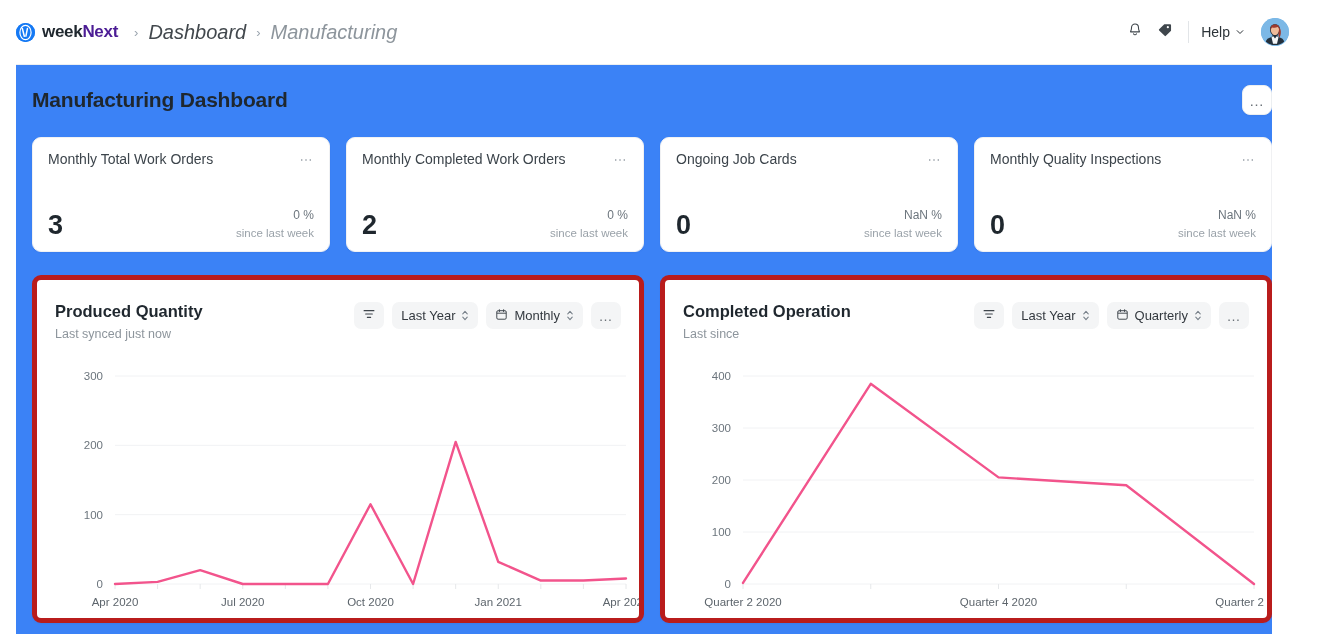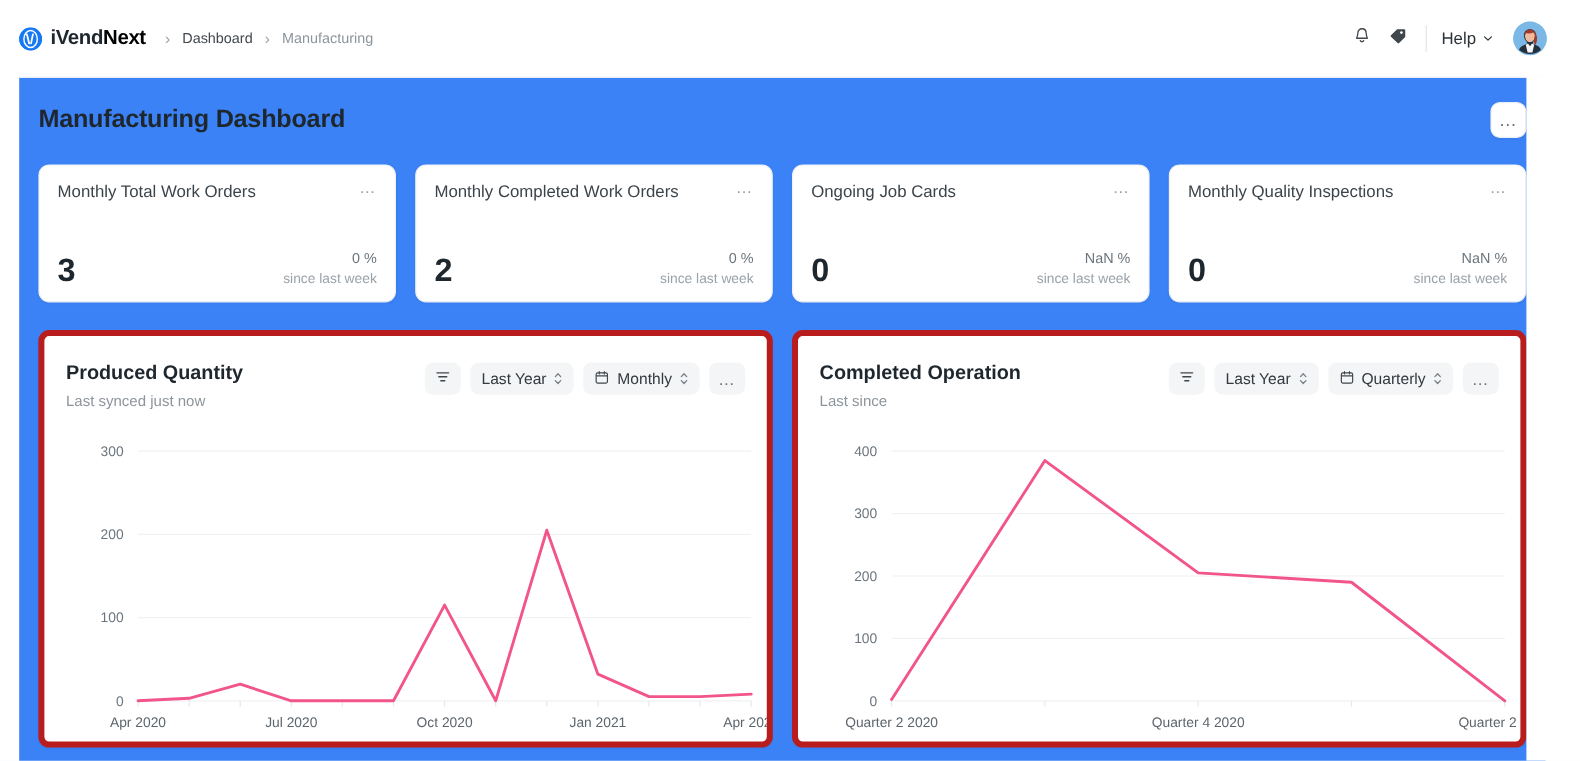--- a/index.html
+++ b/index.html
@@ -22,25 +22,25 @@
   .brand { display: flex; align-items: center; gap: 7px; }
   .brand-mark {
     width: 19px; height: 19px; border-radius: 50%;
     background: #1579f4; position: relative;
     display:flex; align-items:center; justify-content:center;
     flex: 0 0 auto;
   }
   .brand-mark svg { display:block; }
   .brand-text { font-size: 17px; font-weight: 700; letter-spacing: -0.3px; }
   .brand-text .a { color: #1f272e; }
-  .brand-text .b { color: #000000; }
+  .brand-text .b { color: #4c1d95; }
 
   .crumbs { display: flex; align-items: center; margin-left: 16px; gap: 10px; }
   .crumb-sep { color: #9aa4ae; font-size: 13px; line-height: 1; }
-  .crumb { font-size: 12px; color: #42484d; }
+  .crumb { font-size: 20px; color: #42484d; font-style: italic; }
   .crumb.muted { color: #8d959c; }
 
   .nav-right {
     margin-left: auto; display: flex; align-items: center; gap: 0px;
     padding-right: 12px;
   }
   .searchbox {
     width: 302px; height: 30px; border-radius: 9px;
     background: #f4f5f6; display: flex; align-items: center;
     padding: 0 11px; gap: 9px;
@@ -164,21 +164,21 @@
 
     <div class="brand">
       <span class="brand-mark">
         <svg width="19" height="19" viewBox="0 0 19 19">
           <circle cx="9.5" cy="9.5" r="9.5" fill="#1579f4"></circle>
           <ellipse cx="9.5" cy="9.5" rx="5.6" ry="7.1" fill="none" stroke="#ffffff" stroke-width="1.2"></ellipse>
           <path d="M6.4 5.6 L8.3 13.2 M11.4 5.6 L9.9 13.2" stroke="#ffffff" stroke-width="1.5" stroke-linecap="round"></path>
         </svg>
       </span>
       <span class="brand-text">
-        <span class="a">iVend</span><span class="b">Next</span>
+        <span class="a">week</span><span class="b">Next</span>
       </span>
     </div>
 
     <div class="crumbs">
       <span class="crumb-sep">›</span>
       <span class="crumb">Dashboard</span>
       <span class="crumb-sep">›</span>
       <span class="crumb muted">Manufacturing</span>
     </div>
 

